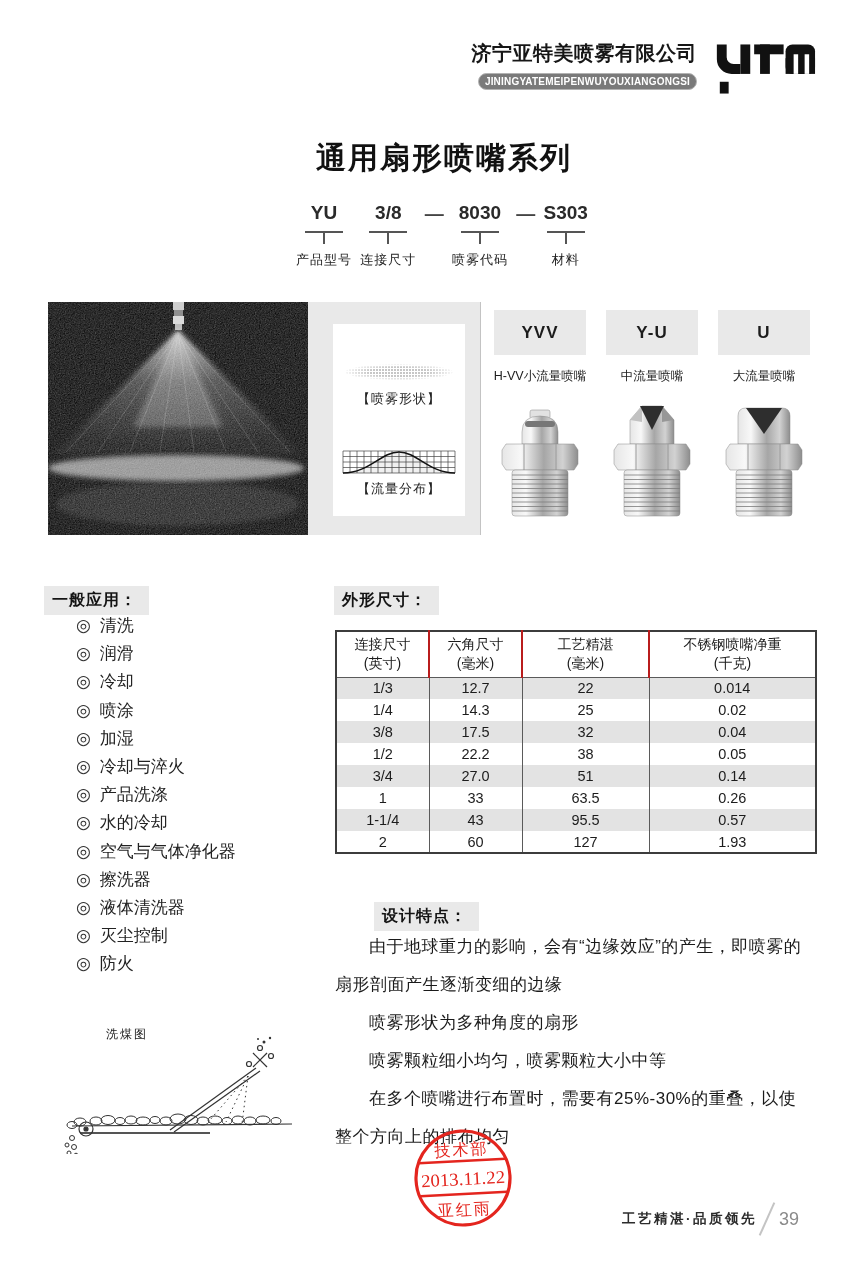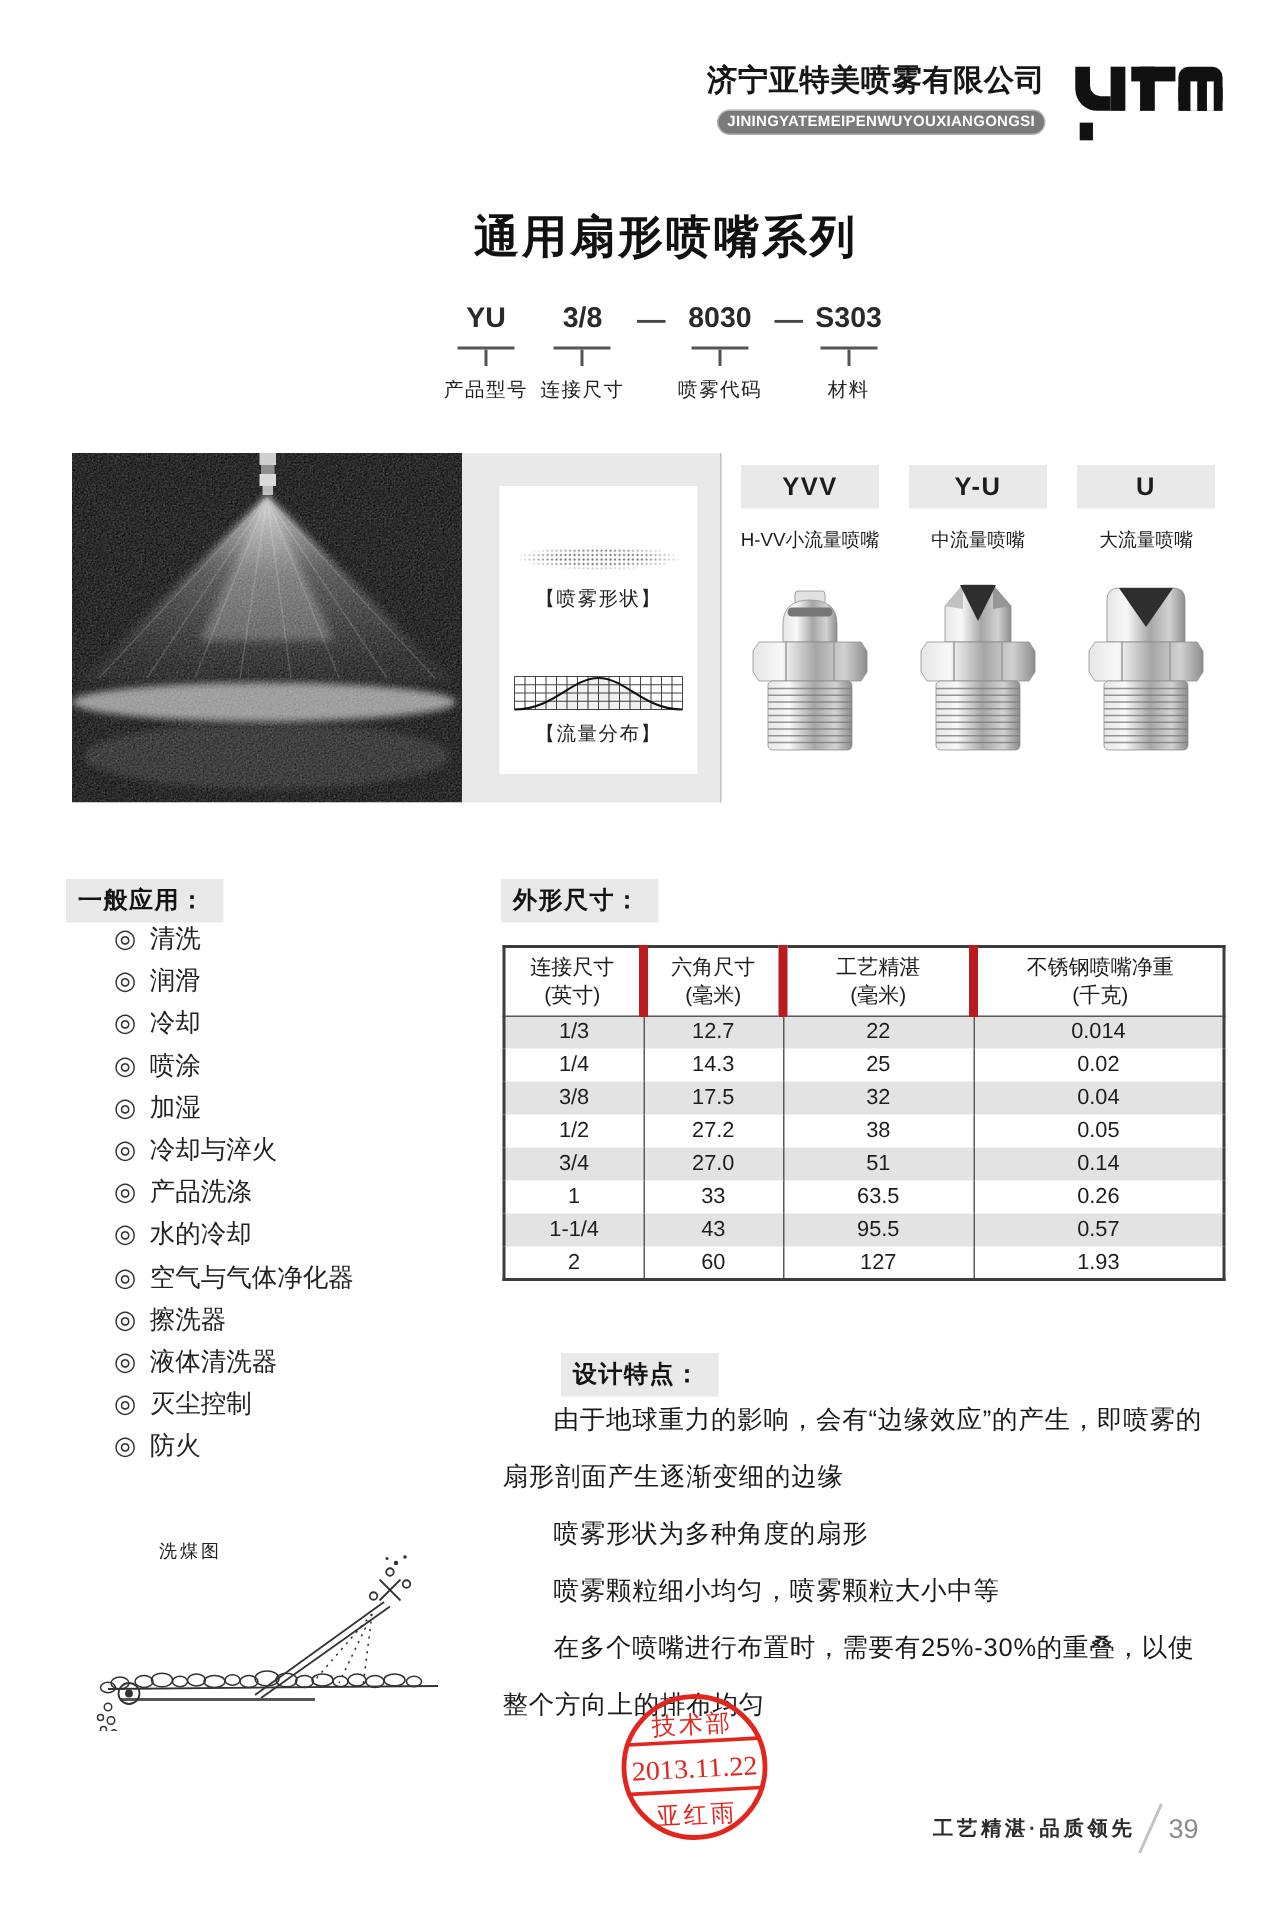--- a/index.html
+++ b/index.html
@@ -31,21 +31,21 @@
   .spray-photo svg { width:100%; height:100%; display:block; }
   .mid-panel { position:absolute; left:308px; top:302px; width:173px; height:233px; background:#e9e9e9; border-right:1px solid #c3c3c3; }
   .mid-card { position:absolute; left:25px; top:22px; width:132px; height:192px; background:#fff;
     display:flex; flex-direction:column; align-items:center; }
   .fig-shape { margin-top:36px; width:112px; height:24px; }
   .fig-grid  { margin-top:40px; width:116px; height:26px; }
   .fig-label { margin-top:6px; font-size:13px; color:#222; letter-spacing:1px; white-space:nowrap; }
 
   .nozzles { position:absolute; left:494px; top:310px; width:316px; display:flex; justify-content:space-between; }
   .ncol { width:92px; display:flex; flex-direction:column; align-items:center; }
-  .nhead { width:100%; height:29px; background:#e9e9e9; font-size:17px; font-weight:bold; color:#1c1c1c;
+  .nhead { width:100%; height:45px; background:#e9e9e9; font-size:17px; font-weight:bold; color:#1c1c1c;
     display:flex; align-items:center; justify-content:center; letter-spacing:1px; }
   .nname { margin-top:13px; font-size:12.5px; color:#1c1c1c; white-space:nowrap; }
   .nimg { margin-top:15px; width:84px; height:120px; }
 
   
   .sec-head { position:absolute; background:#e9e9e9; font-size:16px; font-weight:bold; color:#141414;
     padding:4px 12px 4px 8px; letter-spacing:1px; white-space:nowrap; }
 
   
   .apps-list { position:absolute; left:76px; top:612px; }
@@ -54,21 +54,21 @@
 
   .coal-label { position:absolute; left:106px; top:1026px; font-size:12px; color:#222; letter-spacing:2px; }
   .coal-fig { position:absolute; left:60px; top:1034px; width:245px; height:120px; }
 
   
   .dim-table { position:absolute; left:335px; top:630px; width:480px; border-collapse:collapse; table-layout:fixed;
     border:2px solid #3c3c3c; font-size:14px; color:#1c1c1c; }
   .dim-table col.c1 { width:93px; } .dim-table col.c2 { width:93px; }
   .dim-table col.c3 { width:127px; } .dim-table col.c4 { width:167px; }
   .dim-table th { font-weight:normal; height:46px; text-align:center; vertical-align:middle;
-    border-left:6px solid #b91c1c; border-bottom:1px solid #5a5a5a; line-height:19px; background:#fff; }
+    border-left:2px solid #b91c1c; border-bottom:1px solid #5a5a5a; line-height:19px; background:#fff; }
   .dim-table th:first-child, .dim-table td:first-child { border-left:none; }
   .dim-table td { height:22px; text-align:center; vertical-align:middle; border-left:1px solid #5a5a5a; font-size:14.5px; }
   .dim-table tbody tr:nth-child(odd) { background:#e3e3e3; }
 
   
   .design-text { position:absolute; left:335px; top:928px; width:478px; }
   .design-text p { font-size:17px; line-height:38px; text-indent:2em; color:#1a1a1a; letter-spacing:.5px; }
 
   
   .stamp { position:absolute; left:411px; top:1126px; width:104px; height:104px; }
@@ -348,21 +348,21 @@
         <td>0.02</td>
       </tr>
       <tr>
         <td>3/8</td>
         <td>17.5</td>
         <td>32</td>
         <td>0.04</td>
       </tr>
       <tr>
         <td>1/2</td>
-        <td>27.2</td>
+        <td>22.2</td>
         <td>38</td>
         <td>0.05</td>
       </tr>
       <tr>
         <td>3/4</td>
         <td>27.0</td>
         <td>51</td>
         <td>0.14</td>
       </tr>
       <tr>

